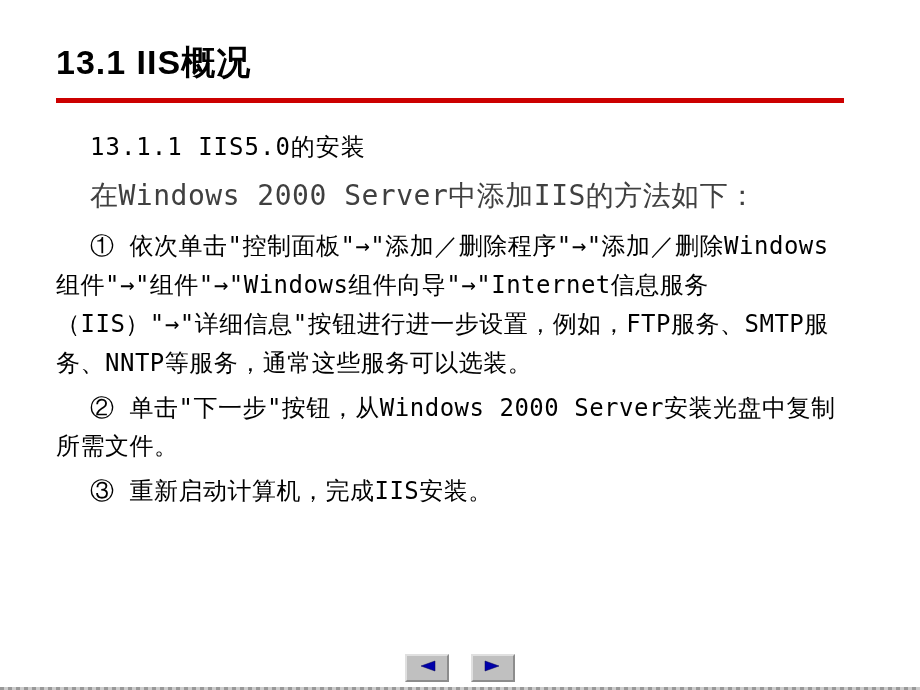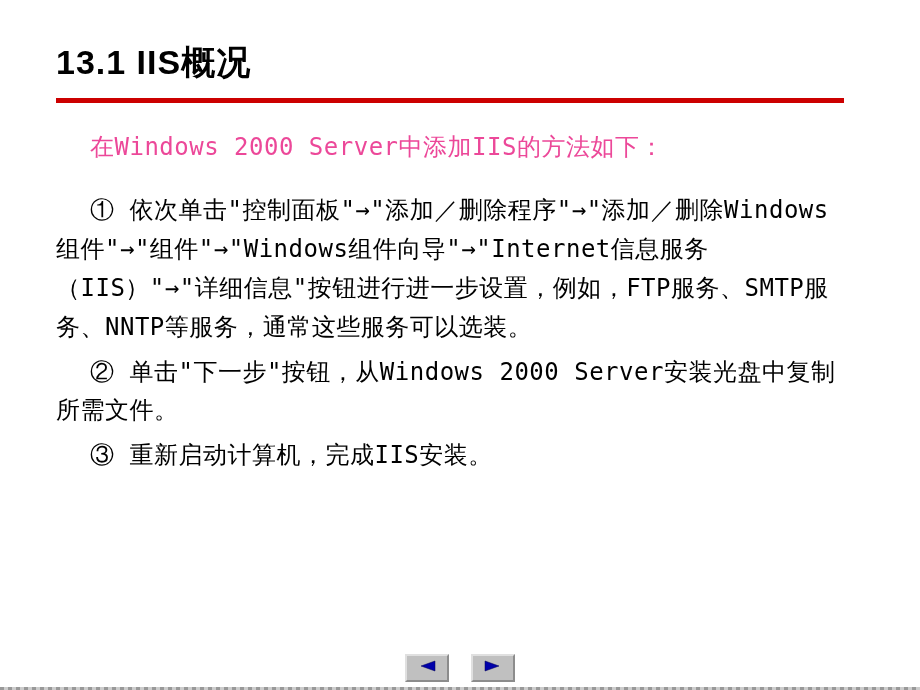--- a/index.html
+++ b/index.html
@@ -36,24 +36,24 @@
     }
     .subtitle {
       font-size: 24px;
       color: #000000;
       margin-left: 34px;
       margin-bottom: 14px;
       font-family: "SimSun", "宋体", monospace;
       letter-spacing: 1px;
     }
     .intro {
-      font-size: 24px;
-      color: #ec4899;
+      font-size: 28px;
+      color: #404040;
       margin-left: 34px;
-      margin-bottom: 28px;
+      margin-bottom: 12px;
       font-family: "SimSun", "宋体", monospace;
       letter-spacing: 0.5px;
     }
     .body-text {
       font-size: 24px;
       color: #000000;
       line-height: 1.62;
       font-family: "SimSun", "宋体", monospace;
       letter-spacing: 0.5px;
     }
@@ -107,20 +107,21 @@
       );
     }
   </style>
 </head>
 <body>
 
 <div class="slide">
   <h1 class="title">13.1  IIS概况</h1>
   <div class="title-underline"></div>
 
+  <div class="subtitle">13.1.1  IIS5.0的安装</div>
   <div class="intro">在Windows 2000 Server中添加IIS的方法如下：</div>
 
   <div class="body-text step1">① 依次单击"控制面板"→"添加／删除程序"→"添加／删除Windows组件"→"组件"→"Windows组件向导"→"Internet信息服务（IIS）"→"详细信息"按钮进行进一步设置，例如，FTP服务、SMTP服务、NNTP等服务，通常这些服务可以选装。</div>
   <div class="body-text step2">② 单击"下一步"按钮，从Windows 2000 Server安装光盘中复制所需文件。</div>
   <div class="body-text step3">③ 重新启动计算机，完成IIS安装。</div>
 
   <div class="nav">
     <div class="nav-btn">
       <span>
         <svg viewBox="0 0 20 14">

